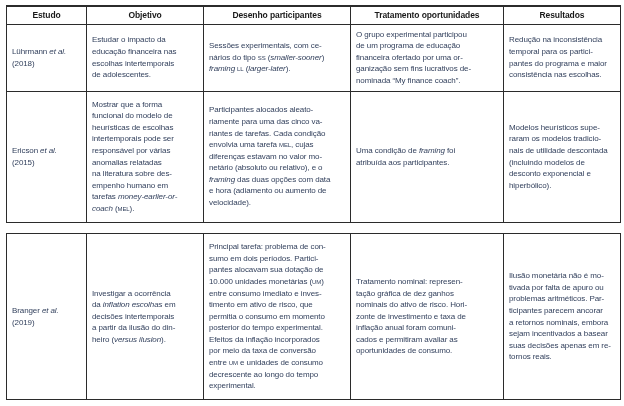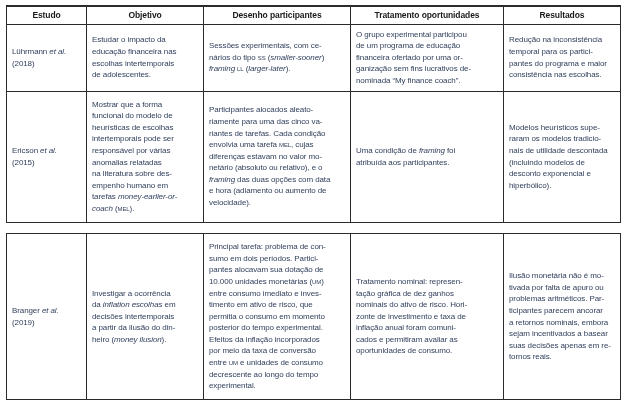--- a/index.html
+++ b/index.html
@@ -90,21 +90,21 @@
     <colgroup>
       <col style="width:80px">
         <col style="width:117px">
         <col style="width:147px">
         <col style="width:153px">
         <col style="width:117px">
     </colgroup>
     <tbody>
         <tr class="r3">
       <td>Branger <i>et al.</i><br>(2019)</td>
-      <td>Investigar a ocorrência<br>da <i>inflation escolhas</i> em<br>decisões intertemporais<br>a partir da ilusão do din-<br>heiro (<i>money ilusion</i>).</td>
+      <td>Investigar a ocorrência<br>da <i>inflation escolhas</i> em<br>decisões intertemporais<br>a partir da ilusão do din-<br>heiro (<i>versus ilusion</i>).</td>
       <td>Principal tarefa: problema de con-<br>sumo em dois períodos. Partici-<br>pantes alocavam sua dotação de<br>10.000 unidades monetárias (<span class="sc">um</span>)<br>entre consumo imediato e inves-<br>timento em ativo de risco, que<br>permitia o consumo em momento<br>posterior do tempo experimental.<br>Efeitos da inflação incorporados<br>por meio da taxa de conversão<br>entre <span class="sc">um</span> e unidades de consumo<br>decrescente ao longo do tempo<br>experimental.</td>
       <td>Tratamento nominal: represen-<br>tação gráfica de dez ganhos<br>nominais do ativo de risco. Hori-<br>zonte de investimento e taxa de<br>inflação anual foram comuni-<br>cados e permitiram avaliar as<br>oportunidades de consumo.</td>
       <td>Ilusão monetária não é mo-<br>tivada por falta de apuro ou<br>problemas aritméticos. Par-<br>ticipantes parecem ancorar<br>a retornos nominais, embora<br>sejam incentivados a basear<br>suas decisões apenas em re-<br>tornos reais.</td>
     </tr>
   </tbody>
     </table>
 
 </div>
 
 </body></html>

